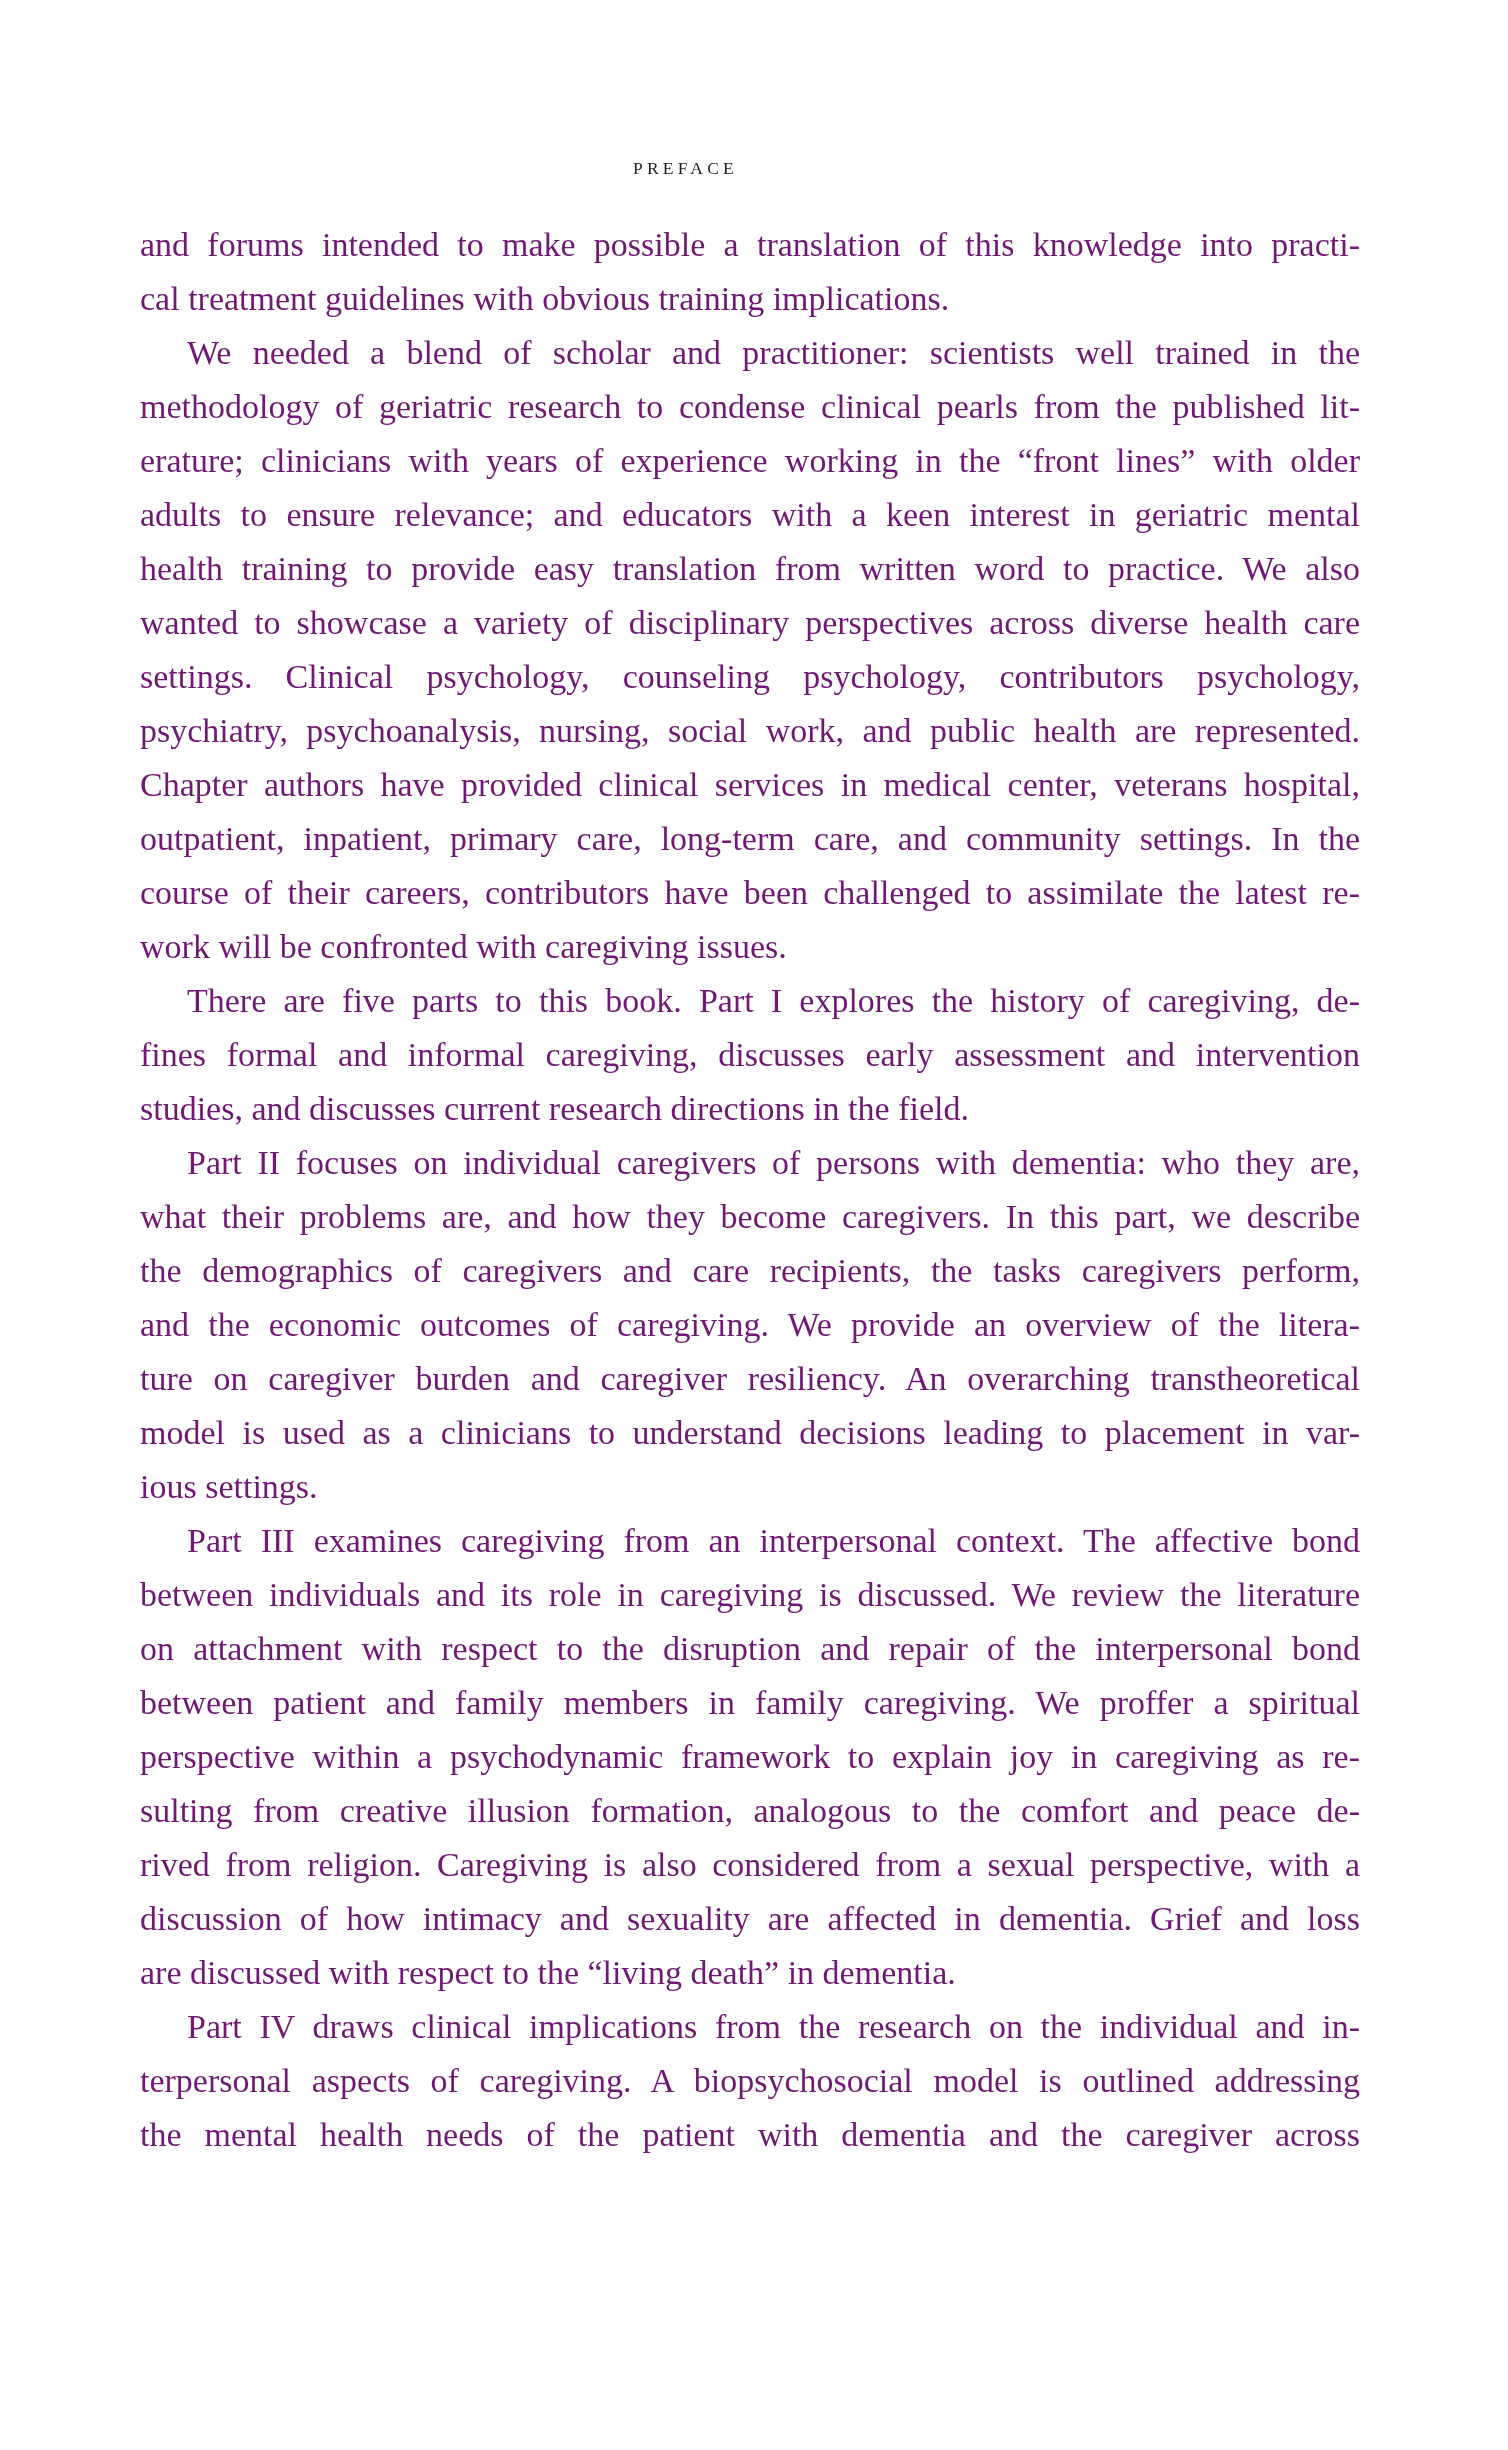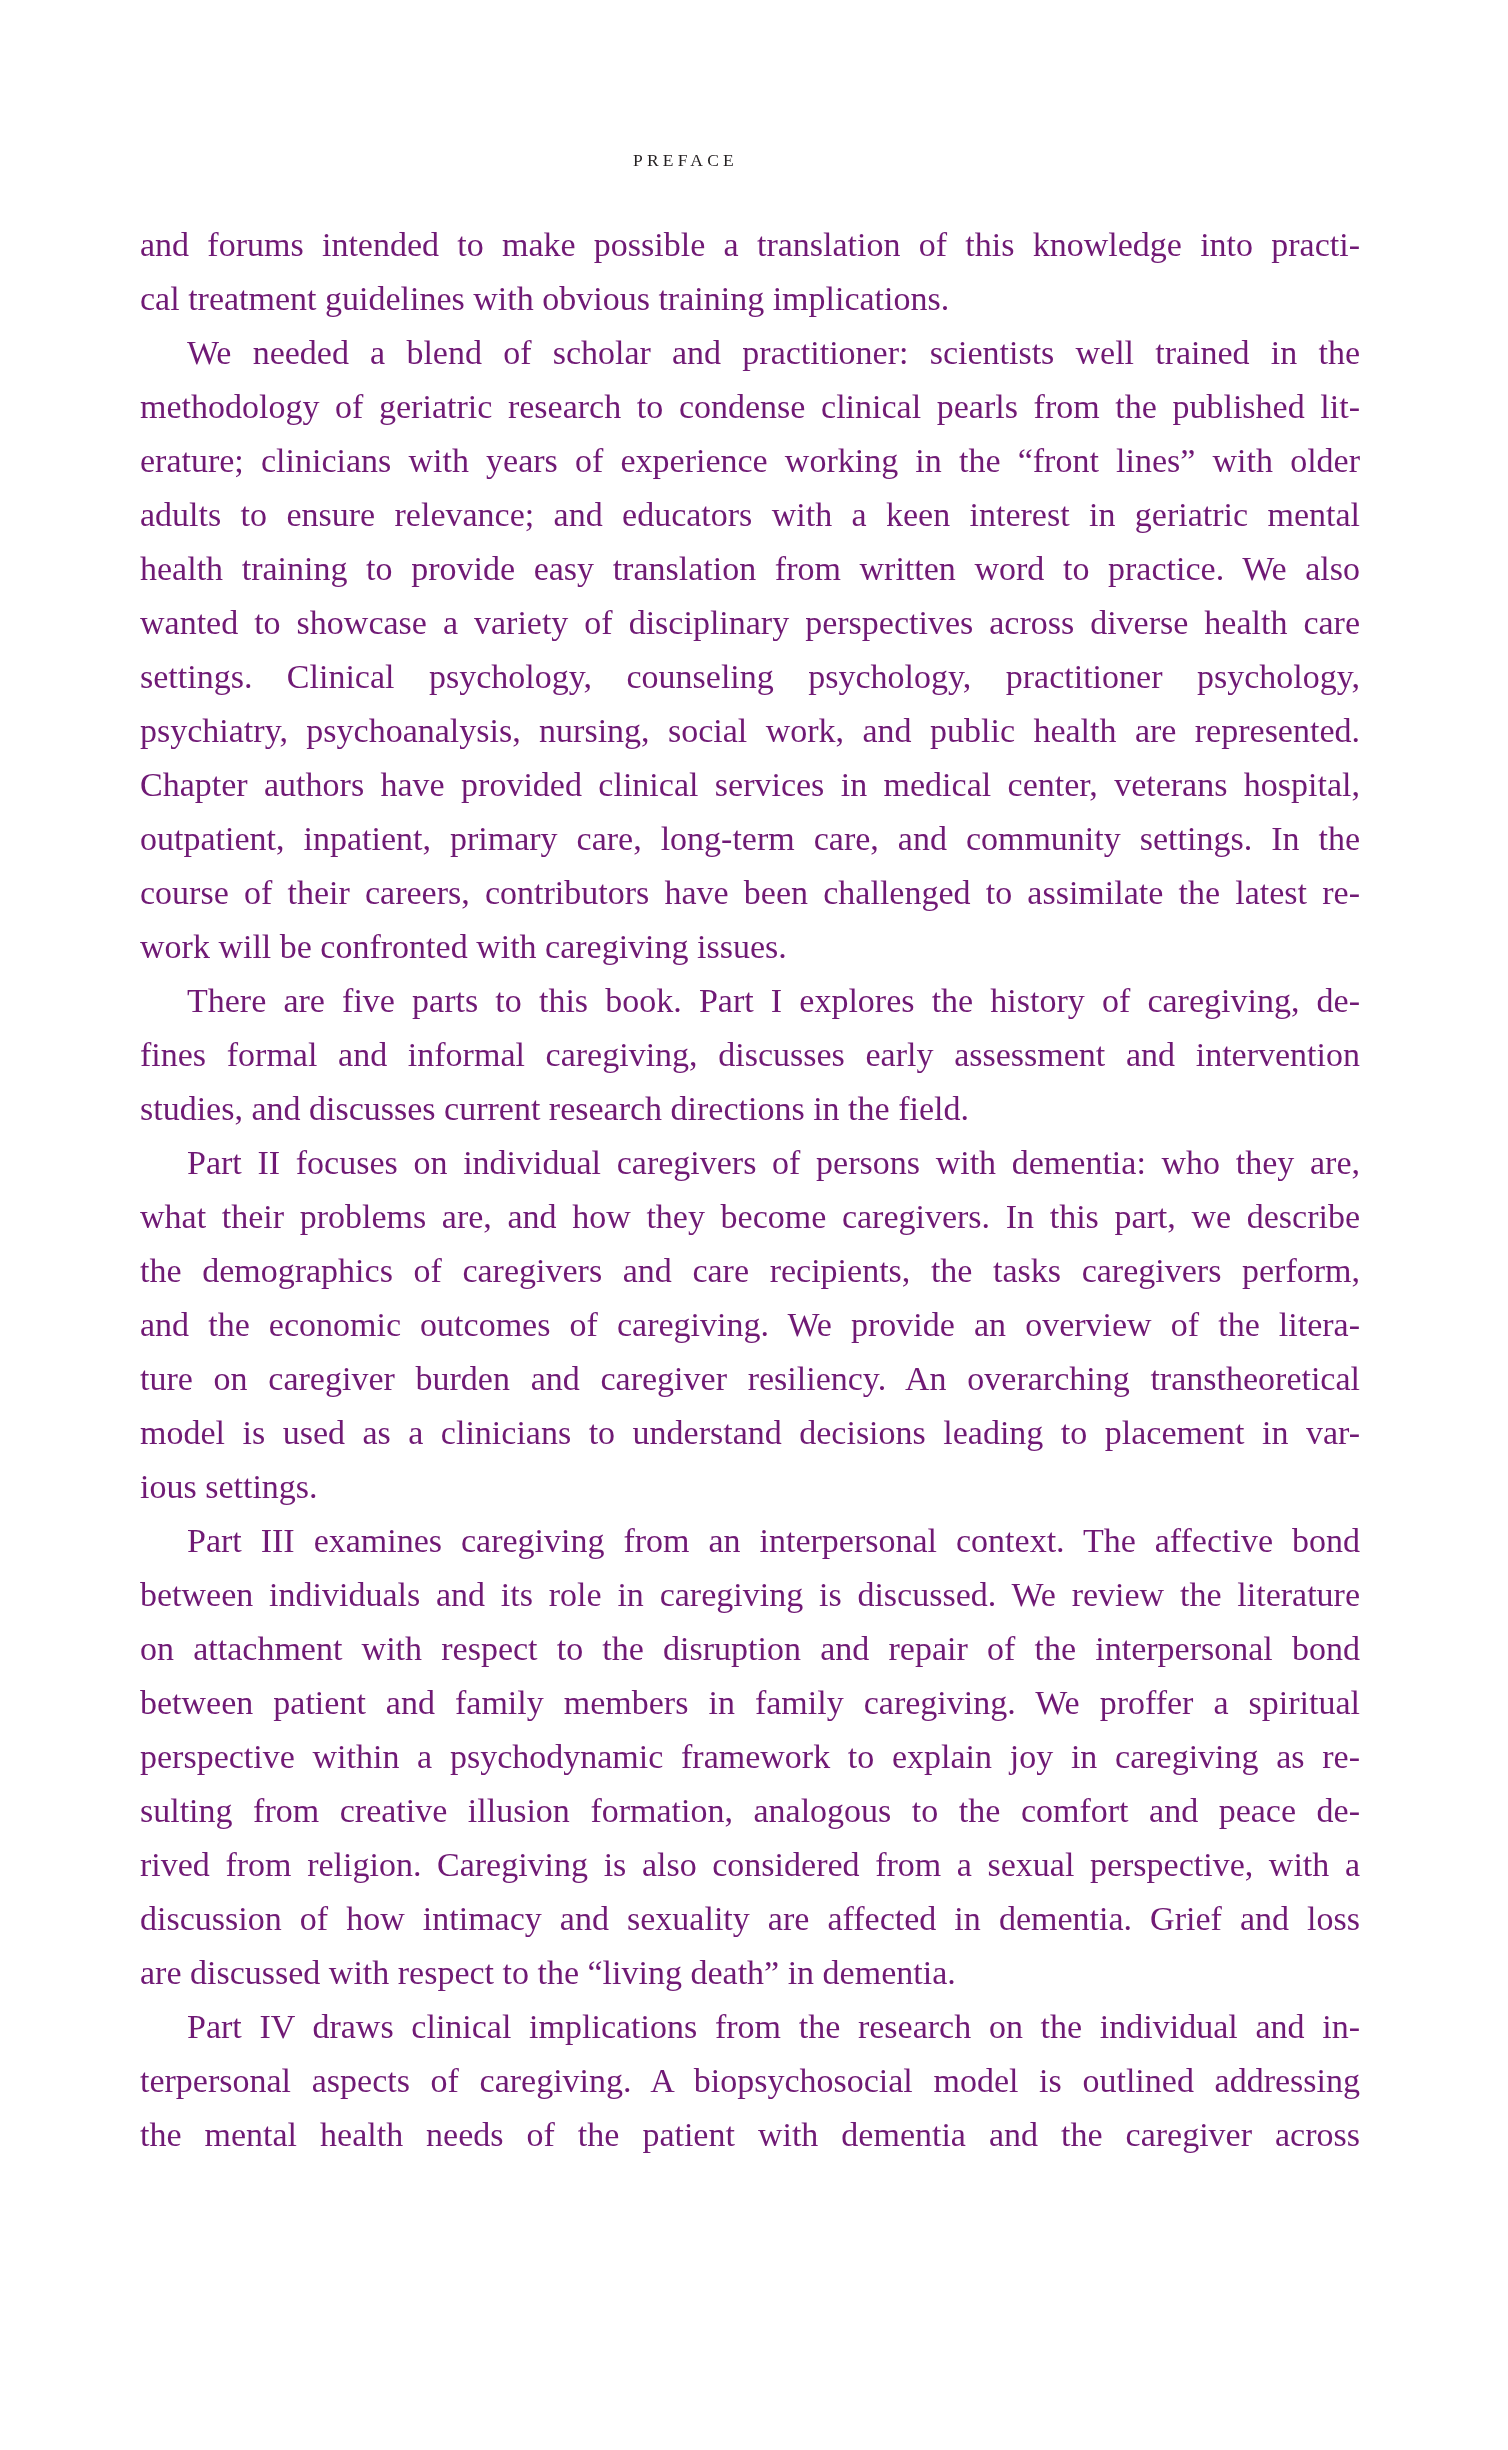--- a/index.html
+++ b/index.html
@@ -1,18 +1,18 @@
 <!DOCTYPE html>
 <html style="font-size:14.8px"><head>
 <meta charset="utf-8">
 <style>
   html, body { margin: 0; padding: 0; background: #ffffff; }
   body { width: 1508px; height: 2450px; position: relative; overflow: hidden; }
   .page { position: absolute; left: 0; top: 0; width: 1508px; height: 2450px; background: #ffffff; color: #231f20; }
-  .running-head { position: absolute; top: 4px; left: 0; width: 1508px; height: 185px; }
+  .running-head { position: absolute; top: 12px; left: 0; width: 1508px; height: 185px; }
   .rh-title {
     position: absolute; left: 633px; top: 145px;
     font-family: "Liberation Serif", serif; font-size: 17.5px; letter-spacing: 4.2px;
     line-height: 22px; text-transform: uppercase; color: #231f20; white-space: nowrap;
   }
   .rh-folio {
     position: absolute; left: 844px; top: 140px;
     font-family: "Liberation Serif", serif; font-size: 29px; line-height: 29.6px;
     color: #231f20; white-space: nowrap;
   }
@@ -42,21 +42,21 @@
       <div class="line last">cal treatment guidelines with obvious training implications.</div>
     </div>
 
     <div>
       <div class="line indent">We needed a blend of scholar and practitioner: scientists well trained in the</div>
       <div class="line">methodology of geriatric research to condense clinical pearls from the published lit-</div>
       <div class="line">erature; clinicians with years of experience working in the “front lines” with older</div>
       <div class="line">adults to ensure relevance; and educators with a keen interest in geriatric mental</div>
       <div class="line">health training to provide easy translation from written word to practice. We also</div>
       <div class="line">wanted to showcase a variety of disciplinary perspectives across diverse health care</div>
-      <div class="line">settings. Clinical psychology, counseling psychology, practitioner psychology,</div>
+      <div class="line">settings. Clinical psychology, counseling psychology, contributors psychology,</div>
       <div class="line">psychiatry, psychoanalysis, nursing, social work, and public health are represented.</div>
       <div class="line">Chapter authors have provided clinical services in medical center, veterans hospital,</div>
       <div class="line">outpatient, inpatient, primary care, long-term care, and community settings. In the</div>
       <div class="line">course of their careers, contributors have been challenged to assimilate the latest re-</div>
       <div class="line last">work will be confronted with caregiving issues.</div>
     </div>
 
     <div>
       <div class="line indent">There are five parts to this book. Part I explores the history of caregiving, de-</div>
       <div class="line">fines formal and informal caregiving, discusses early assessment and intervention</div>

